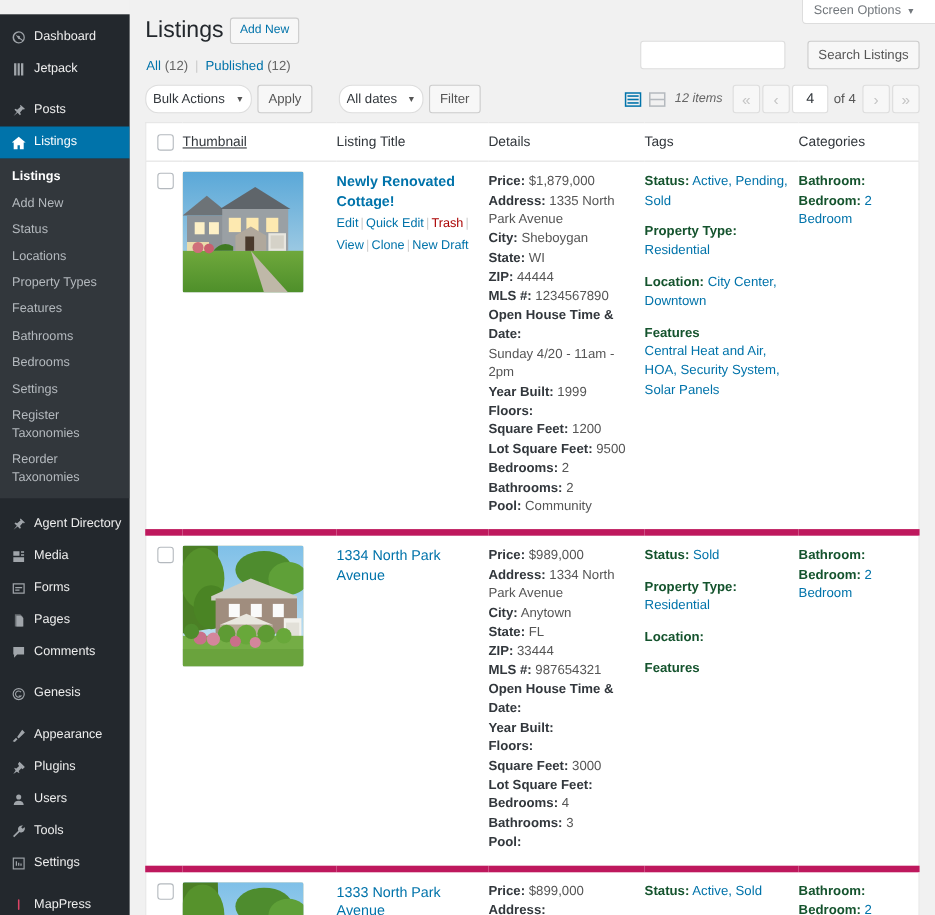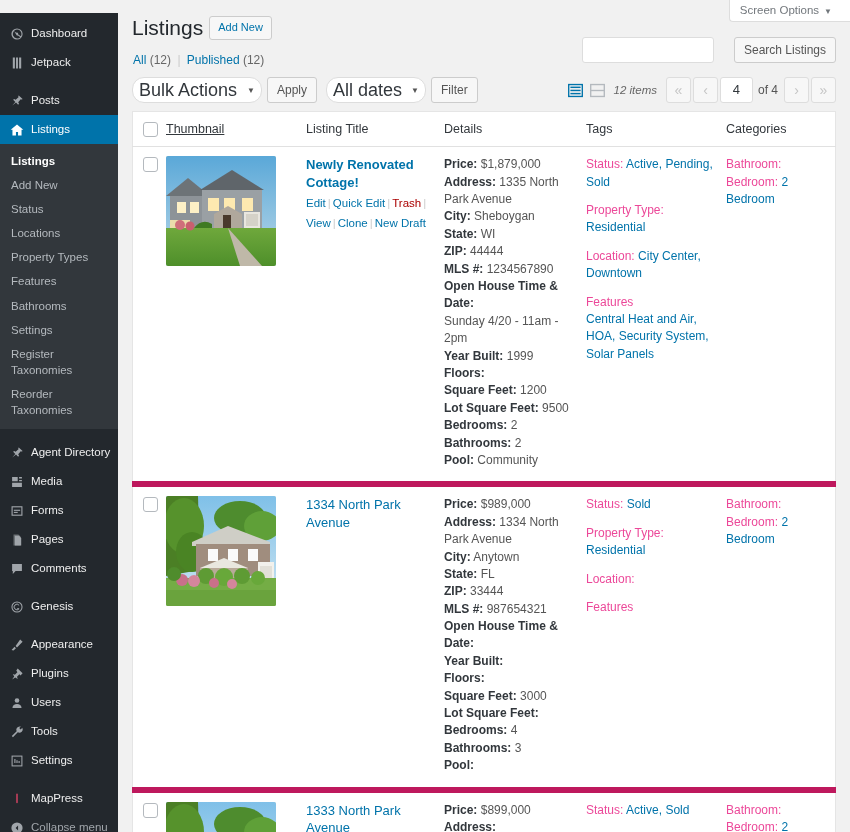--- a/index.html
+++ b/index.html
@@ -80,27 +80,27 @@
     color:#555; font-size:12px; height:26px; padding:0 9px; cursor:pointer;
     font-family:"Liberation Sans", sans-serif; line-height:24px;
   }
   .searchbox .btn { margin-left:4px; }
 
   .tablenav { display:flex; align-items:center; height:34px; margin: 2px 0 4px 0; position:relative; }
   .tablenav .select-wrap { position:relative; display:inline-block; margin-right:5px; }
   .tablenav select {
     -webkit-appearance:none; appearance:none;
     background:#fff; border:1px solid #ddd; border-radius:12px;
-    font-size:18px; height:26px; padding:0 22px 0 6px; color:#32373c;
+    font-size:12px; height:26px; padding:0 22px 0 6px; color:#32373c;
     font-family:"Liberation Sans", sans-serif;
   }
   .select-wrap .arr {
     position:absolute; right:7px; top:9px; font-size:8px; color:#555; pointer-events:none;
   }
-  .tablenav .btn { margin-right:9px; }
+  .tablenav .btn { margin-right:24px; }
 
   .tablenav-pages { position:absolute; right:0; display:flex; align-items:center; gap:0; }
   .view-switch { display:flex; gap:4px; margin-right:7px; }
   .vs { width:18px; height:18px; display:flex; align-items:center; justify-content:center; }
   .displaying-num { font-size:11.5px; color:#666; font-style:italic; margin-right:7px; }
   .pg {
     display:inline-flex; align-items:center; justify-content:center;
     width:25px; height:26px; border:1px solid #ddd; background:#f7f7f7;
     color:#555; font-size:14px; border-radius:3px; margin-left:2px;
   }
@@ -153,21 +153,21 @@
   .row-actions a.trash { color:#a00; }
   .row-actions .sep { color:#ccc; padding:0 2px; }
 
   .dl { line-height:1.45; }
   .dl .k { font-weight:bold; color:#32373c; }
   .dl .v { color:#555;text-align:center; }
   .dl div { margin:0; }
 
   .taxblock { line-height:1.45; margin-bottom:11px; }
   .taxblock:last-child { margin-bottom:0; }
-  .taxblock .k { font-weight:normal; color:#ec4899; }
+  .taxblock .k { font-weight:bold; color:#14532d; }
   .taxblock a { color:#0073aa; text-decoration:none; }
 </style>
 </head>
 <body>
 
 <div class="wrap">
 
   <div class="adminmenu">
 
     <div class="menu-item">
@@ -209,20 +209,21 @@
     </div>
 
     <div class="submenu">
       <a class="sub-item current">Listings</a>
       <a class="sub-item">Add New</a>
       <a class="sub-item">Status</a>
       <a class="sub-item">Locations</a>
       <a class="sub-item">Property Types</a>
       <a class="sub-item">Features</a>
       <a class="sub-item">Bathrooms</a>
+      <a class="sub-item">Bedrooms</a>
       <a class="sub-item">Settings</a>
       <a class="sub-item">Register Taxonomies</a>
       <a class="sub-item">Reorder Taxonomies</a>
     </div>
 
     <div class="menu-sep"></div>
 
     <div class="menu-item">
       <span class="mi-icon">
         <svg width="14" height="14" viewBox="0 0 20 20" fill="currentColor">

